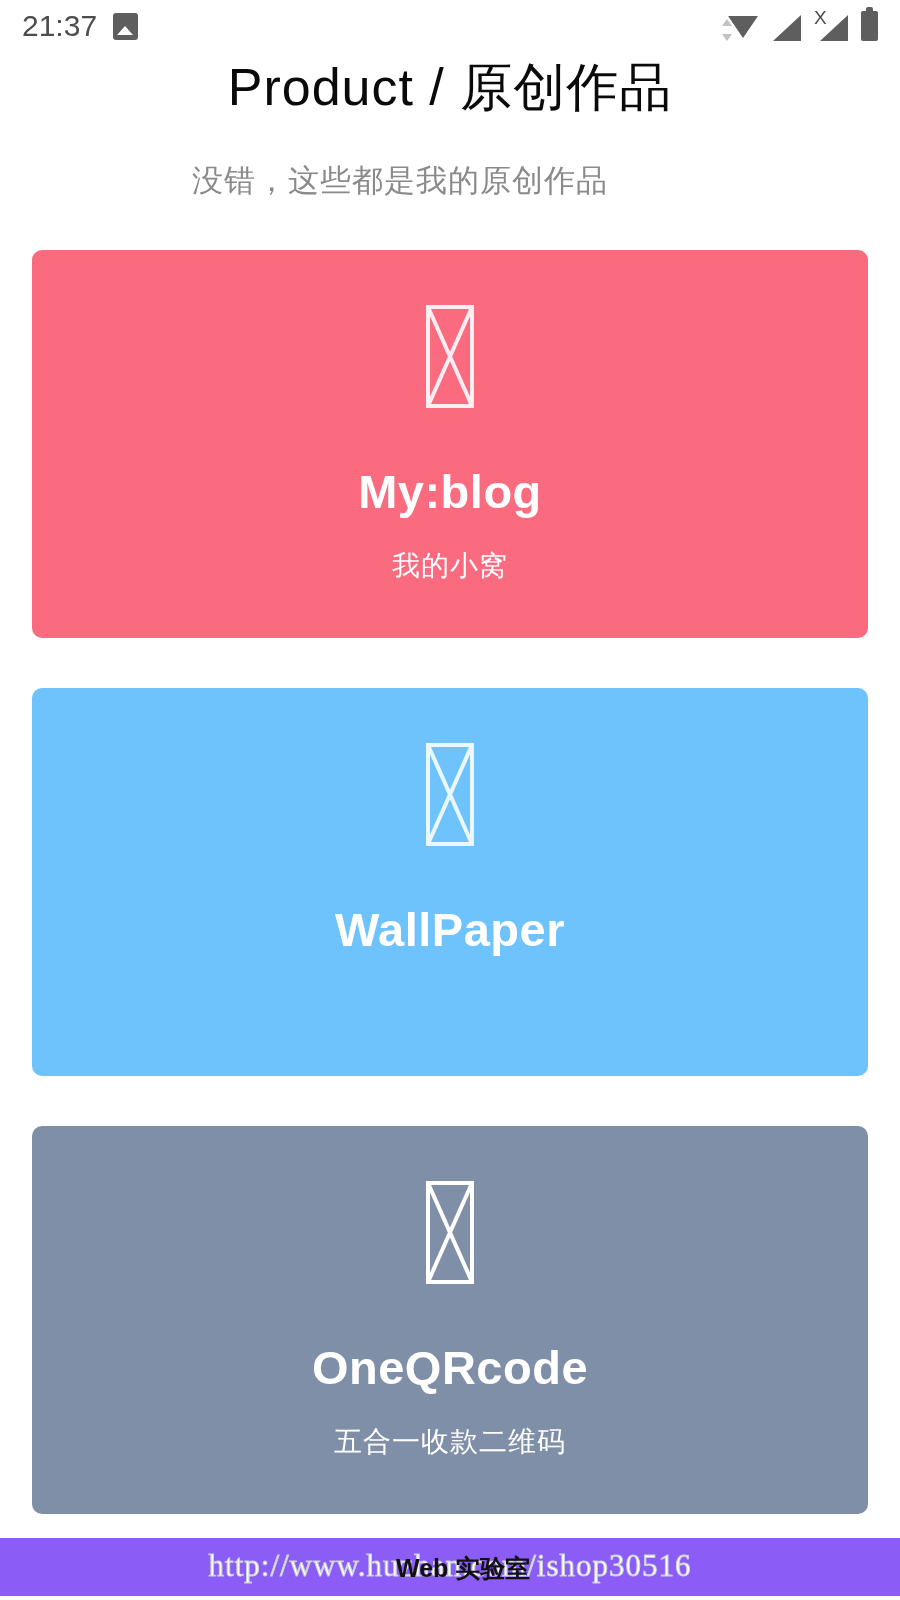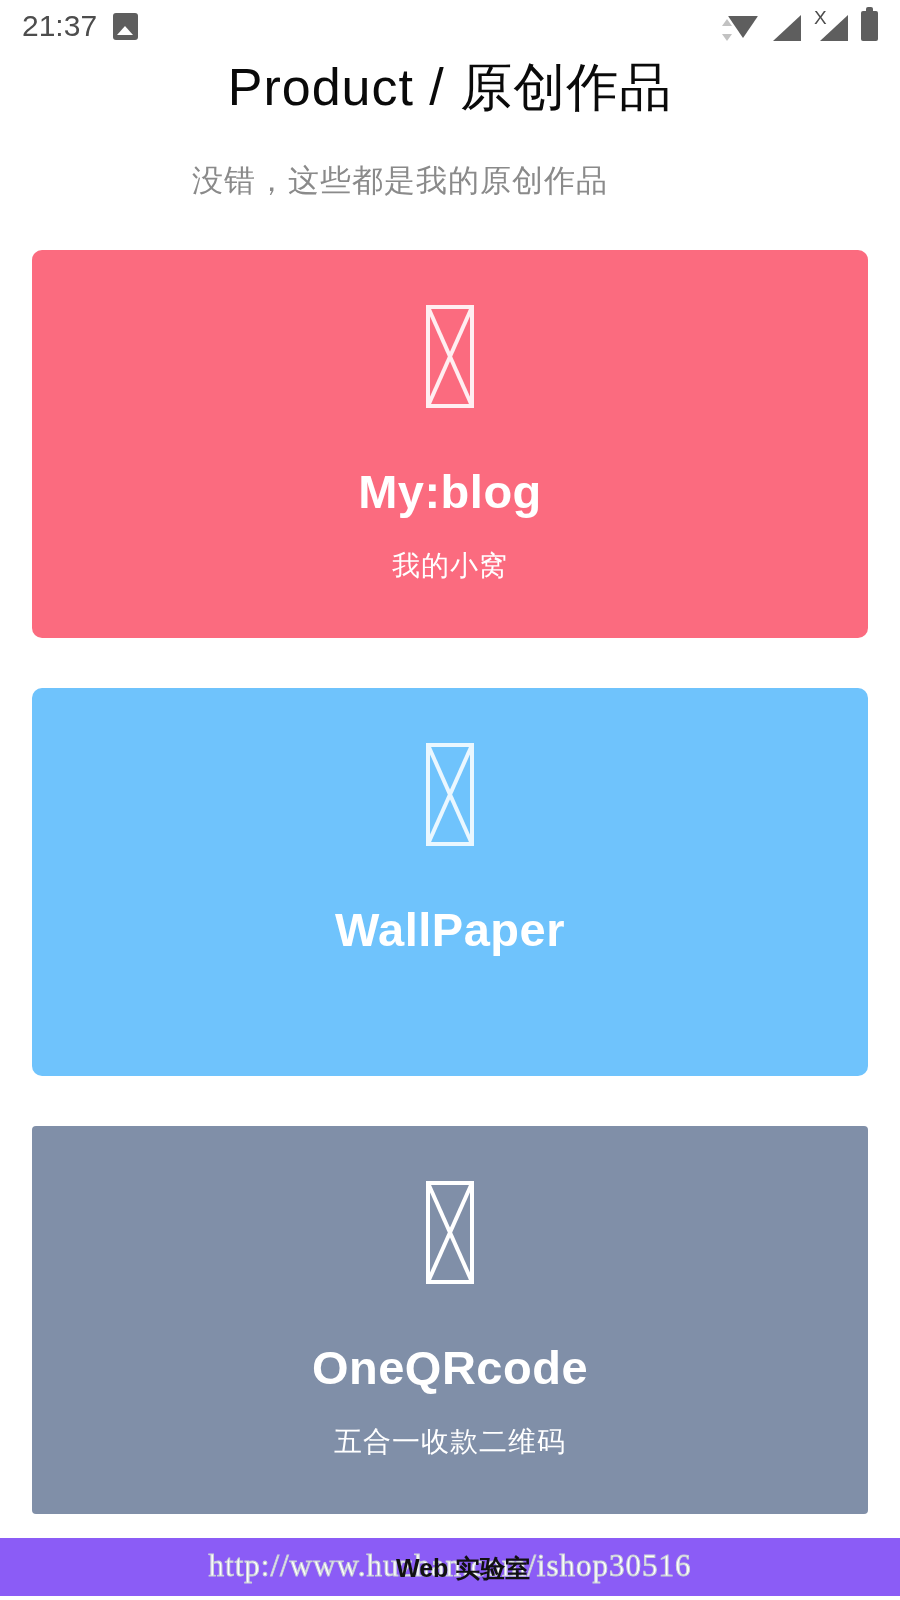--- a/index.html
+++ b/index.html
@@ -128,21 +128,21 @@
     height:388px;
     border-radius:10px;
     margin-bottom:50px;
     overflow:hidden;
     display:flex;
     flex-direction:column;
     align-items:center;
   }
   .card.is-pink{  background:#fb6b7f;border-radius:10px; }
   .card.is-blue{  background:#6fc3fc; }
-  .card.is-slate{ background:#808fa8; border-radius:4px; }
+  .card.is-slate{ background:#808fa8; border-radius:10px; }
 
   .ph-icon{
     margin-top:55px;
     width:48px; height:103px;
     position:relative;
   }
   .ph-icon svg{ display:block; width:48px; height:103px; }
 
   .card-title{
     margin-top:60px;

